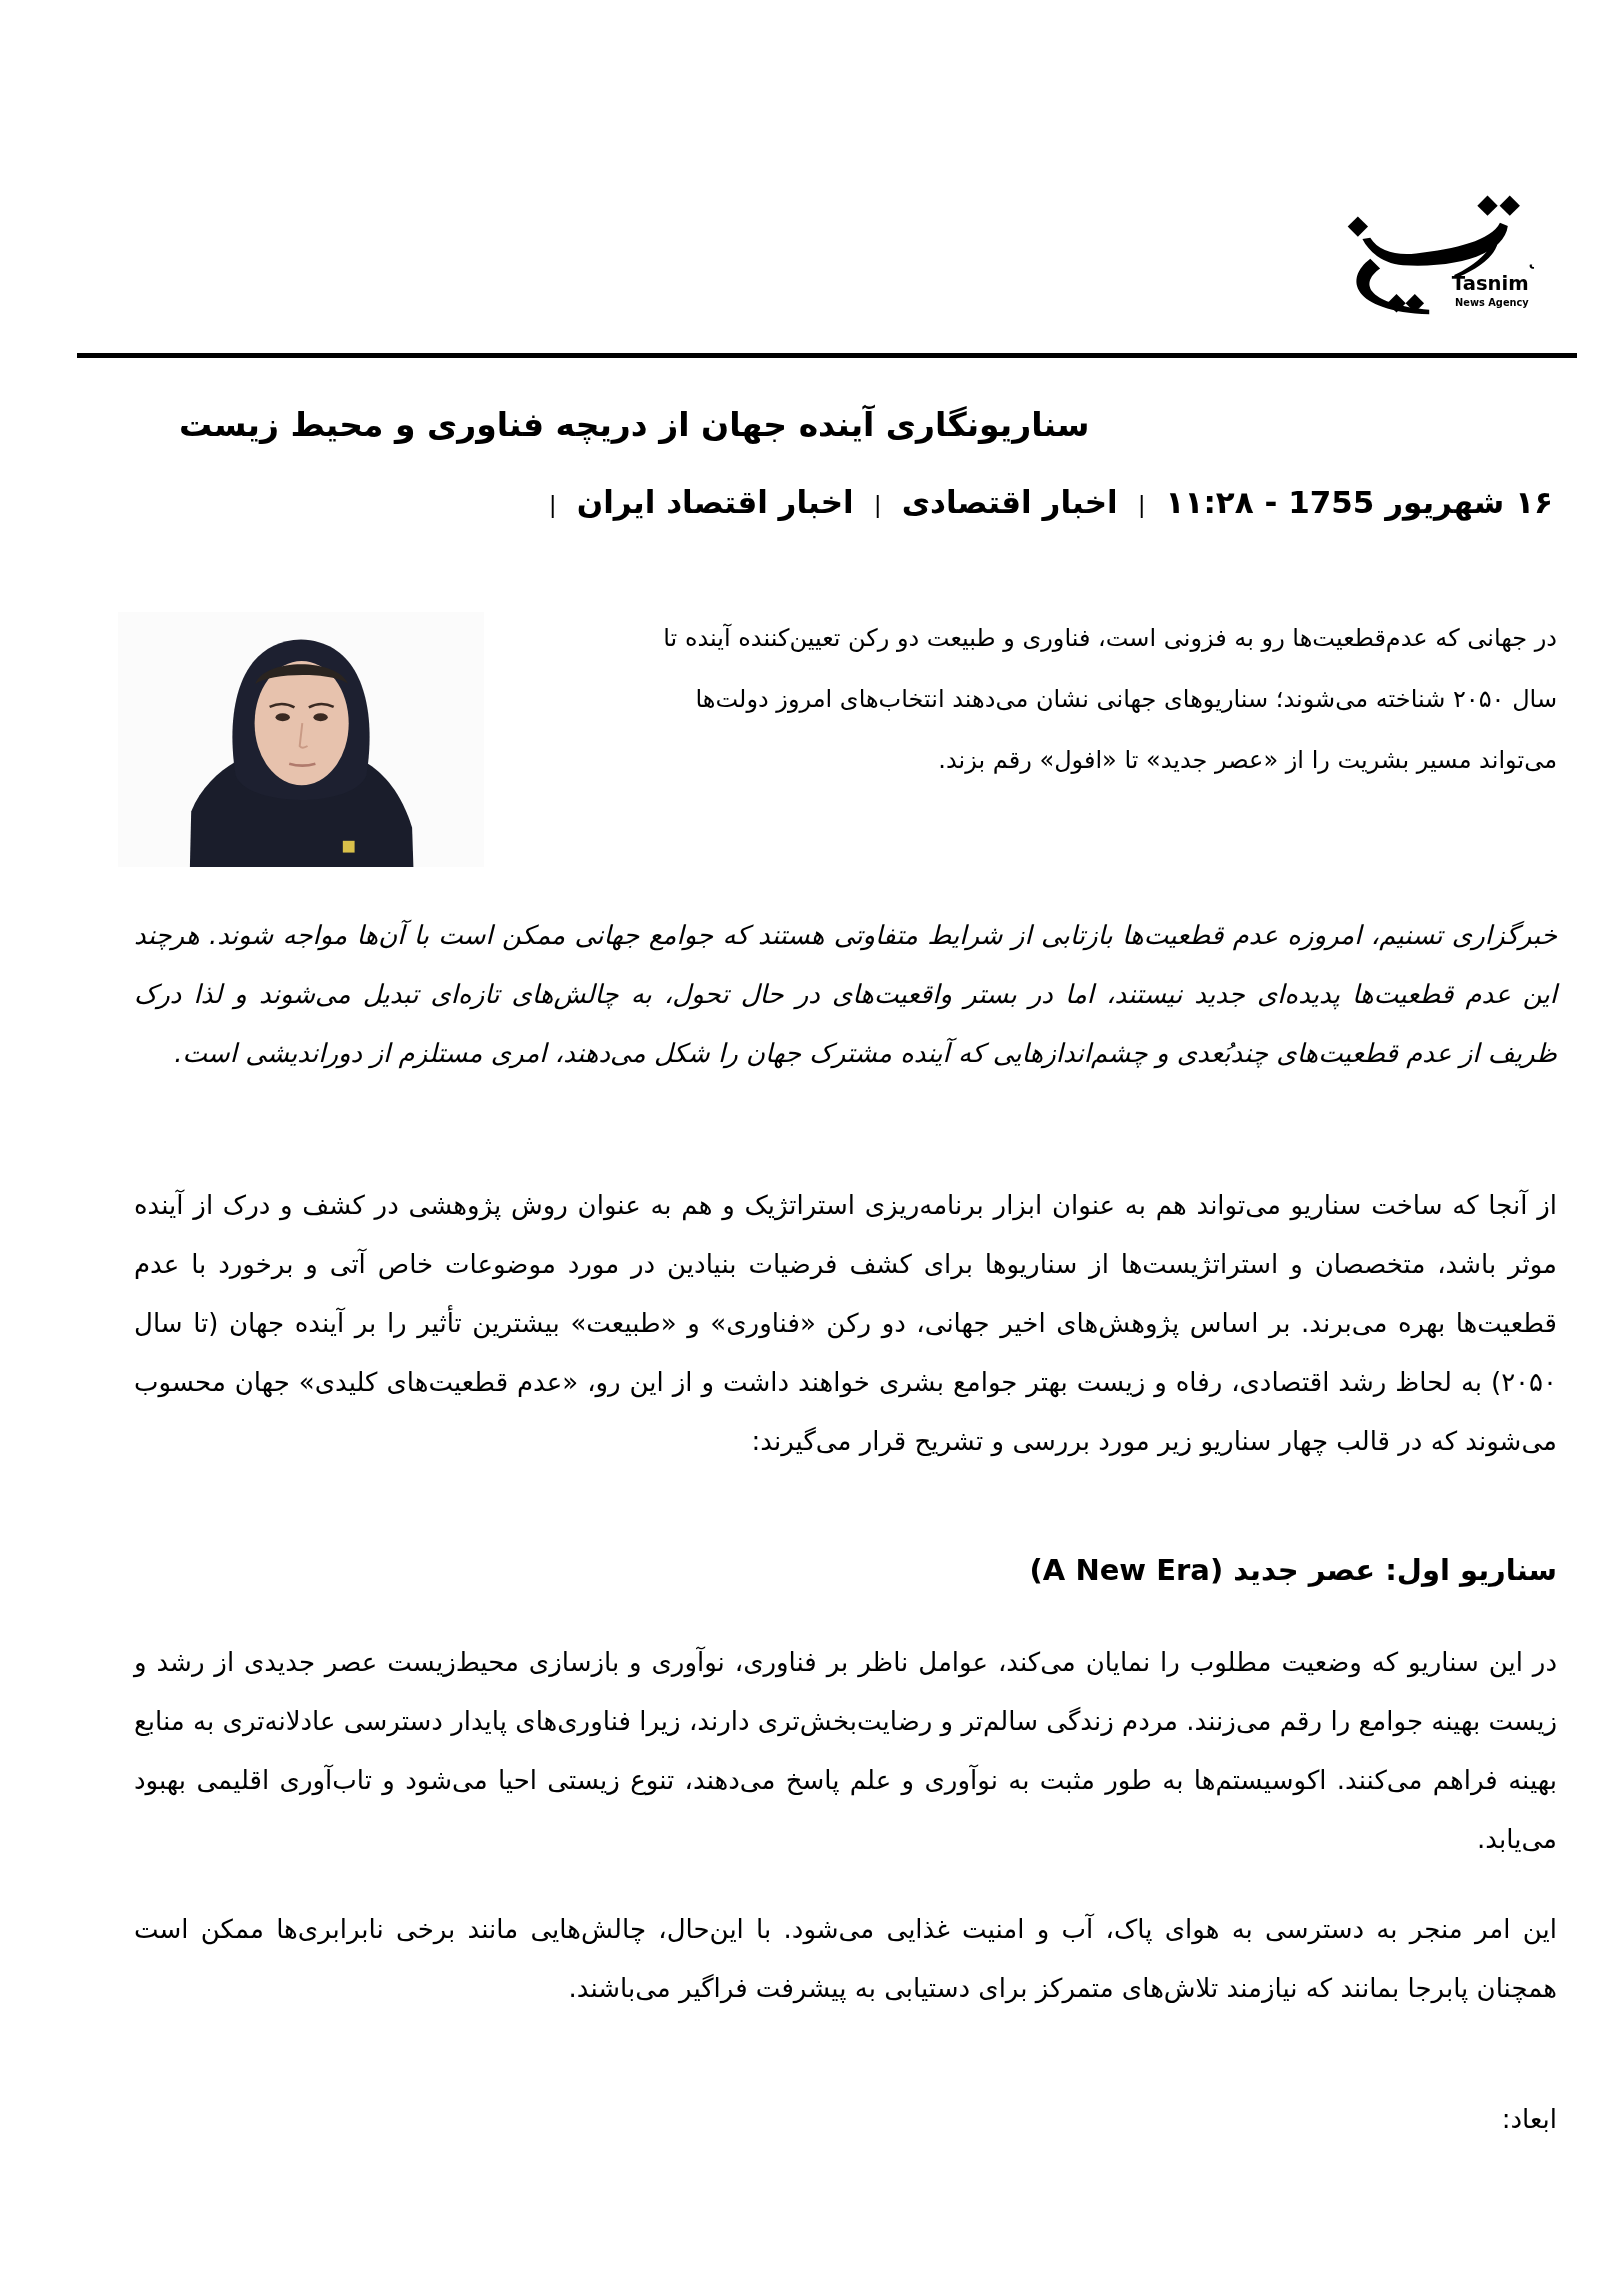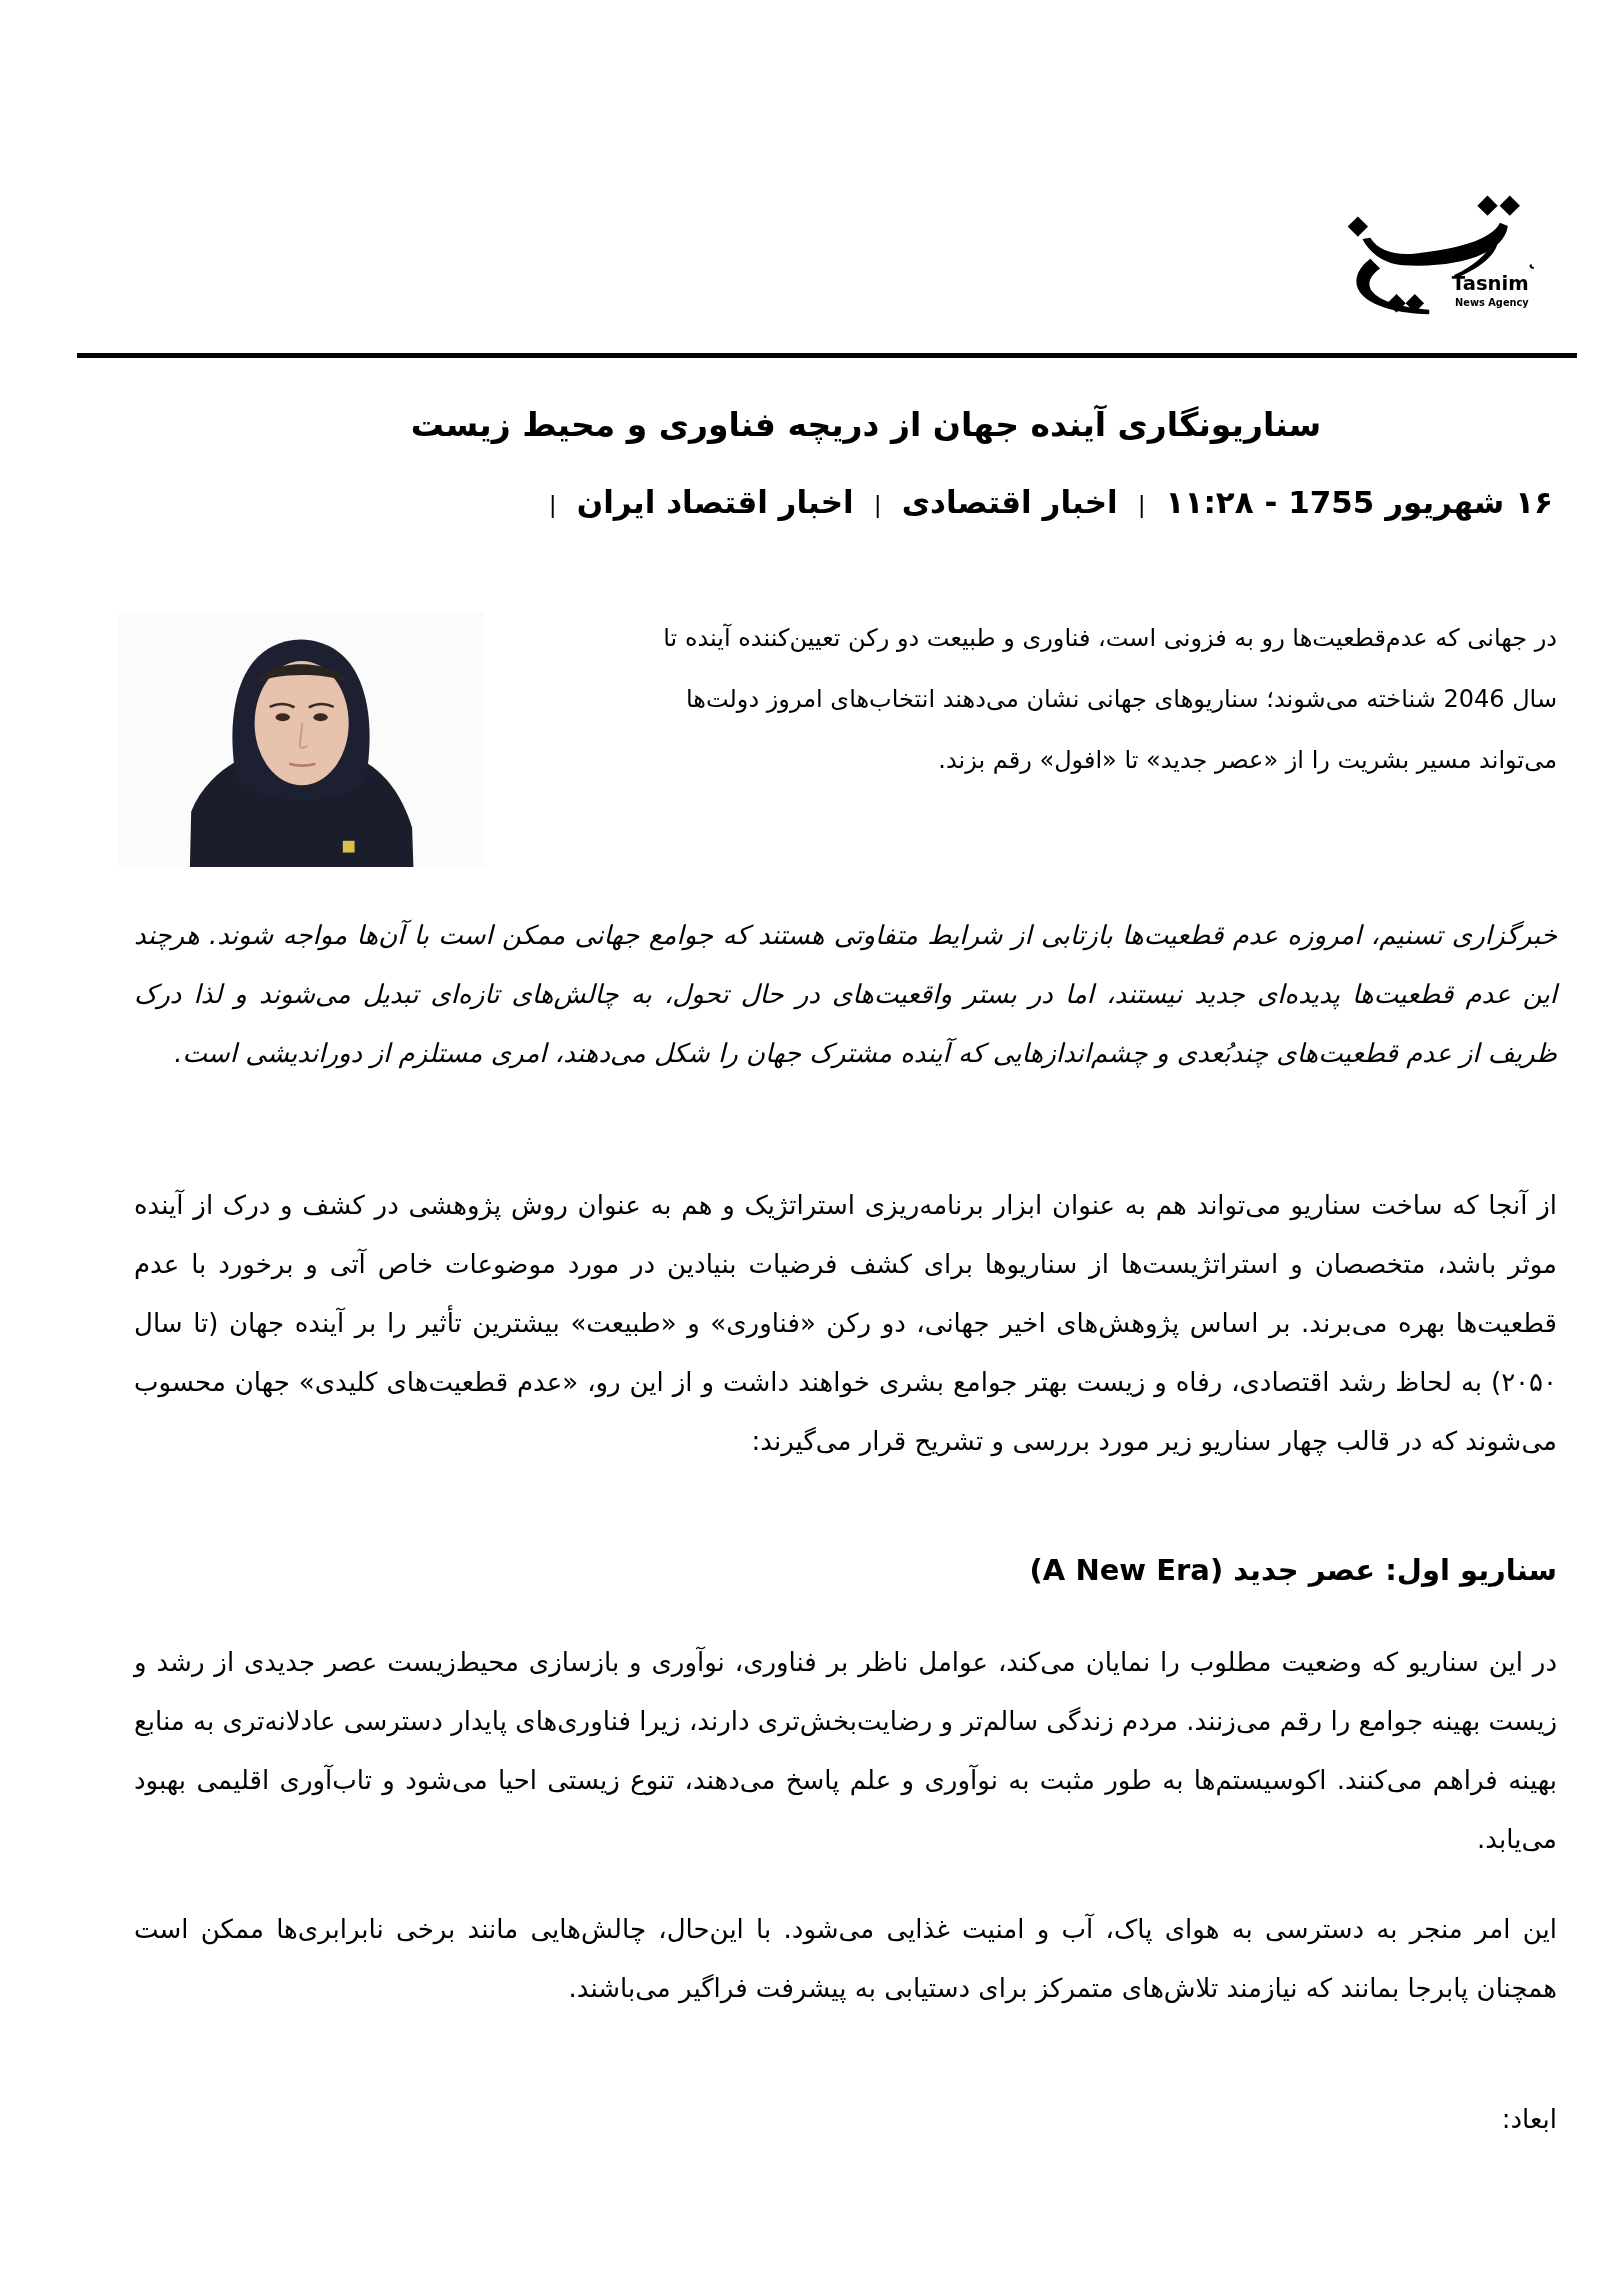--- a/index.html
+++ b/index.html
@@ -10,21 +10,21 @@
     .logo {
       position: absolute; left: 1331px; top: 180px; width: 203px; height: 141px;
       display: flex; align-items: center; justify-content: flex-end;
     }
     .logo svg { width: 203px; height: 141px; }
     .rule {
       position: absolute; left: 77px; top: 353px; width: 1500px; height: 5.2px; background: #000;
     }
     .title {
       position: absolute; right: 69px; top: 399px; width: 1374px;
-      direction: rtl; text-align: center;
+      direction: rtl; text-align: left;
       font-family: "DejaVu Sans", sans-serif; font-weight: bold; font-size: 33px; line-height: 52px;
     }
     .meta {
       position: absolute; right: 69px; top: 476px; width: 1374px;
       direction: rtl; text-align: right;
       font-family: "DejaVu Sans", sans-serif; font-weight: bold; font-size: 31px; line-height: 52px;
     }
     .meta .sep { font-weight: normal; margin: 0 9.2px; font-size: 23.6px; vertical-align: middle; }
     .photo {
       position: absolute; left: 118px; top: 612px; width: 366px; height: 255px;
@@ -102,21 +102,21 @@
     <path d="M232 145 Q 252 136 270 146" stroke="#3a2a22" stroke-width="4" fill="none"></path>
     <path d="M292 146 Q 310 136 330 145" stroke="#3a2a22" stroke-width="4" fill="none"></path>
 
     <path d="M282 170 L 278 205 Q 282 210 290 205" stroke="#c99a85" stroke-width="3" fill="none"></path>
     <path d="M262 232 Q 282 238 302 232" stroke="#b07a6c" stroke-width="4" fill="none"></path>
 
     <rect x="344" y="350" width="18" height="18" fill="#d9c04a"></rect>
   </svg>
 </div>
 
-<p class="lead" style="margin:0;">در جهانی که عدم‌قطعیت‌ها رو به فزونی است، فناوری و طبیعت دو رکن تعیین‌کننده آینده تا سال 2046 شناخته می‌شوند؛ سناریوهای جهانی نشان می‌دهند انتخاب‌های امروز دولت‌ها می‌تواند مسیر بشریت را از «عصر جدید» تا «افول» رقم بزند.</p>
+<p class="lead" style="margin:0;">در جهانی که عدم‌قطعیت‌ها رو به فزونی است، فناوری و طبیعت دو رکن تعیین‌کننده آینده تا سال ۲۰۵۰ شناخته می‌شوند؛ سناریوهای جهانی نشان می‌دهند انتخاب‌های امروز دولت‌ها می‌تواند مسیر بشریت را از «عصر جدید» تا «افول» رقم بزند.</p>
 
 <p class="body-p p1" style="margin:0;font-style:italic;">خبرگزاری تسنیم، امروزه عدم قطعیت‌ها بازتابی از شرایط متفاوتی هستند که جوامع جهانی ممکن است با آن‌ها مواجه شوند. هرچند این عدم قطعیت‌ها پدیده‌ای جدید نیستند، اما در بستر واقعیت‌های در حال تحول، به چالش‌های تازه‌ای تبدیل می‌شوند و لذا درک ظریف از عدم قطعیت‌های چندبُعدی و چشم‌اندازهایی که آینده مشترک جهان را شکل می‌دهند، امری مستلزم از دوراندیشی است.</p>
 <p class="body-p p2" style="margin:0;">از آنجا که ساخت سناریو می‌تواند هم به عنوان ابزار برنامه‌ریزی استراتژیک و هم به عنوان روش پژوهشی در کشف و درک از آینده موثر باشد، متخصصان و استراتژیست‌ها از سناریوها برای کشف فرضیات بنیادین در مورد موضوعات خاص آتی و برخورد با عدم قطعیت‌ها بهره می‌برند. بر اساس پژوهش‌های اخیر جهانی، دو رکن «فناوری» و «طبیعت» بیشترین تأثیر را بر آینده جهان (تا سال ۲۰۵۰) به لحاظ رشد اقتصادی، رفاه و زیست بهتر جوامع بشری خواهند داشت و از این رو، «عدم قطعیت‌های کلیدی» جهان محسوب می‌شوند که در قالب چهار سناریو زیر مورد بررسی و تشریح قرار می‌گیرند:</p>
 
 <h2 class="h2" style="margin:0;">سناریو اول: عصر جدید (A New Era)</h2>
 
 <p class="body-p p3" style="margin:0;">در این سناریو که وضعیت مطلوب را نمایان می‌کند، عوامل ناظر بر فناوری، نوآوری و بازسازی محیط‌زیست عصر جدیدی از رشد و زیست بهینه جوامع را رقم می‌زنند. مردم زندگی سالم‌تر و رضایت‌بخش‌تری دارند، زیرا فناوری‌های پایدار دسترسی عادلانه‌تری به منابع بهینه فراهم می‌کنند. اکوسیستم‌ها به طور مثبت به نوآوری و علم پاسخ می‌دهند، تنوع زیستی احیا می‌شود و تاب‌آوری اقلیمی بهبود می‌یابد.</p>
 <p class="body-p p4" style="margin:0;">این امر منجر به دسترسی به هوای پاک، آب و امنیت غذایی می‌شود. با این‌حال، چالش‌هایی مانند برخی نابرابری‌ها ممکن است همچنان پابرجا بمانند که نیازمند تلاش‌های متمرکز برای دستیابی به پیشرفت فراگیر می‌باشند.</p>
 <p class="body-p p5" style="margin:0;">ابعاد:</p>
 

